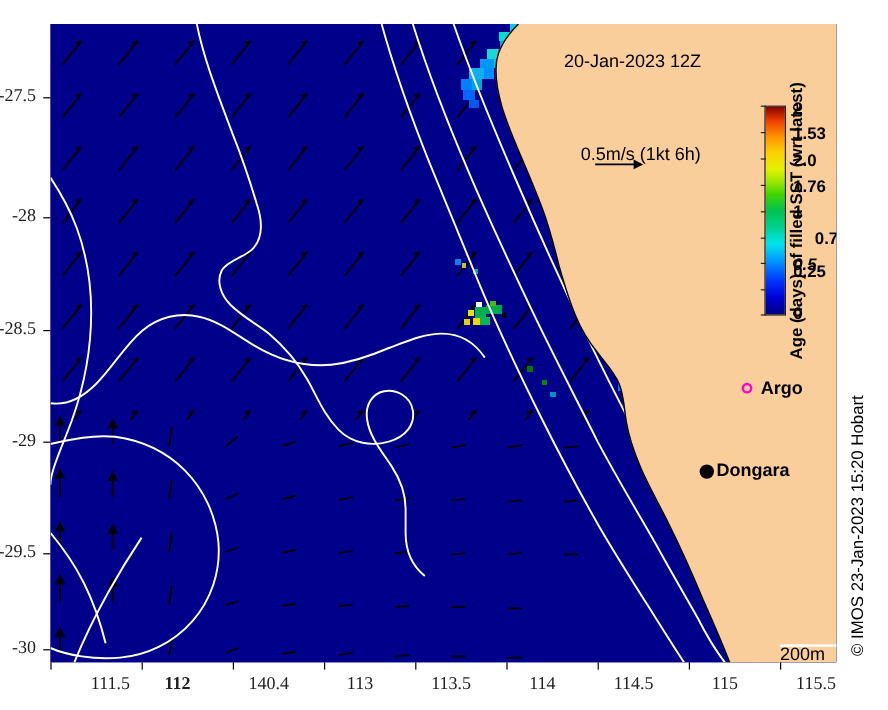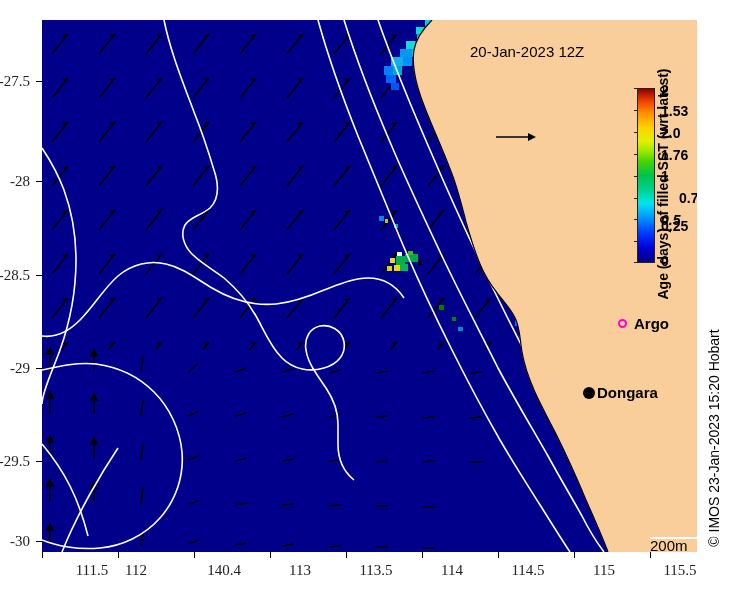--- a/index.html
+++ b/index.html
@@ -383,20 +383,21 @@
                    C 498 384, 506 398, 514 414
                    C 524 434, 534 456, 544 480
                    C 552 498, 560 516, 566 532"></path>
         </g>
       </g>
     </svg>
 
     <div class="map-text" id="title-date" style="left:428px; top:11px;">20-Jan-2023 12Z</div>
 
     <div class="map-text" id="model-block" style="left:442px; top:59px;">
+      <div>0.5m/s (1kt 6h)</div>
     </div>
 
     <svg id="ref-arrow" style="left:452px; top:110px;" width="46" height="14">
       <line x1="2" y1="7" x2="36" y2="7" stroke="#000000" stroke-width="1.6"></line>
       <path d="M42 7 l-8 -4 l0 8 z" fill="#000000"></path>
     </svg>
 
     <div id="argo-marker" style="left:576px; top:299px;"></div>
     <div class="map-text" id="argo-label" style="left:592px; top:295px;">Argo</div>
 
@@ -439,21 +440,21 @@
   <div class="tick-mark tick-x" style="left:118px; top:552px;"></div>
   <div class="tick-mark tick-x" style="left:194px; top:552px;"></div>
   <div class="tick-mark tick-x" style="left:270px; top:552px;"></div>
   <div class="tick-mark tick-x" style="left:346px; top:552px;"></div>
   <div class="tick-mark tick-x" style="left:422px; top:552px;"></div>
   <div class="tick-mark tick-x" style="left:498px; top:552px;"></div>
   <div class="tick-mark tick-x" style="left:574px; top:552px;"></div>
   <div class="tick-mark tick-x" style="left:650px; top:552px;"></div>
 
   <div class="ticklabel ticklabel-x" style="left:72px;  top:562px;margin-left:20px;">111.5</div>
-  <div class="ticklabel ticklabel-x" style="left:136px; top:562px;">112</div>
+  <div class="ticklabel ticklabel-x" style="left:148px; top:562px;font-weight:bold;">112</div>
   <div class="ticklabel ticklabel-x" style="left:224px; top:562px;">140.4</div>
   <div class="ticklabel ticklabel-x" style="left:300px; top:562px;">113</div>
   <div class="ticklabel ticklabel-x" style="left:376px; top:562px;">113.5</div>
   <div class="ticklabel ticklabel-x" style="left:452px; top:562px;">114</div>
   <div class="ticklabel ticklabel-x" style="left:528px; top:562px;">114.5</div>
   <div class="ticklabel ticklabel-x" style="left:604px; top:562px;">115</div>
   <div class="ticklabel ticklabel-x" style="left:680px; top:562px;">115.5</div>
 
   <div class="tick-mark tick-y" style="left:36px; top:81px;"></div>
   <div class="tick-mark tick-y" style="left:36px; top:181px;"></div>

